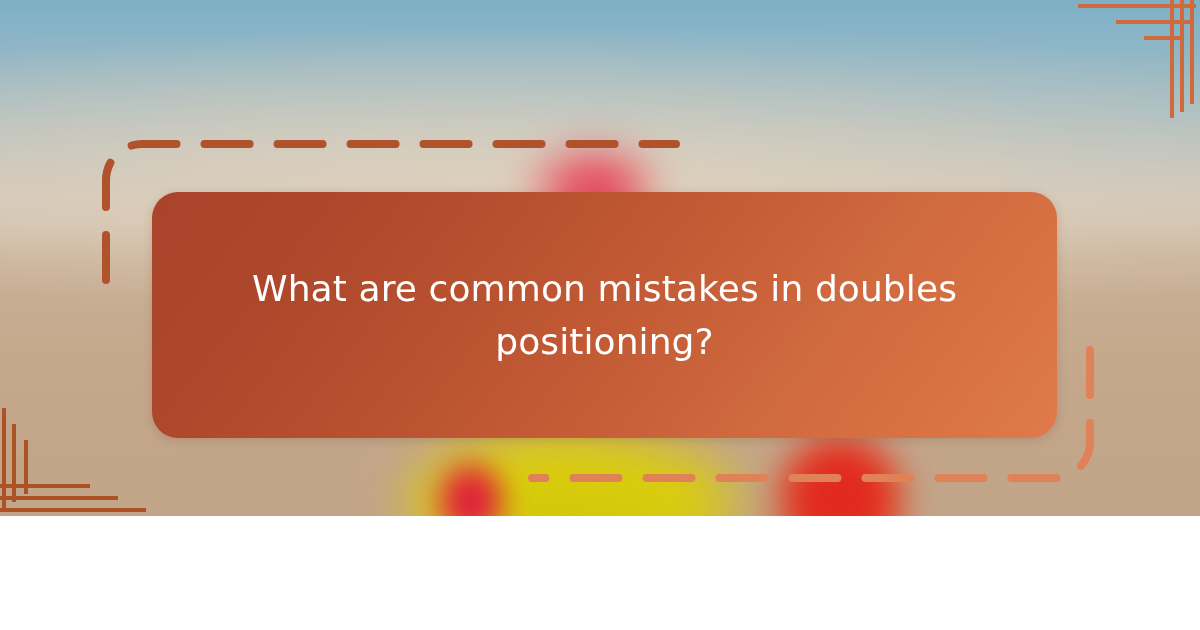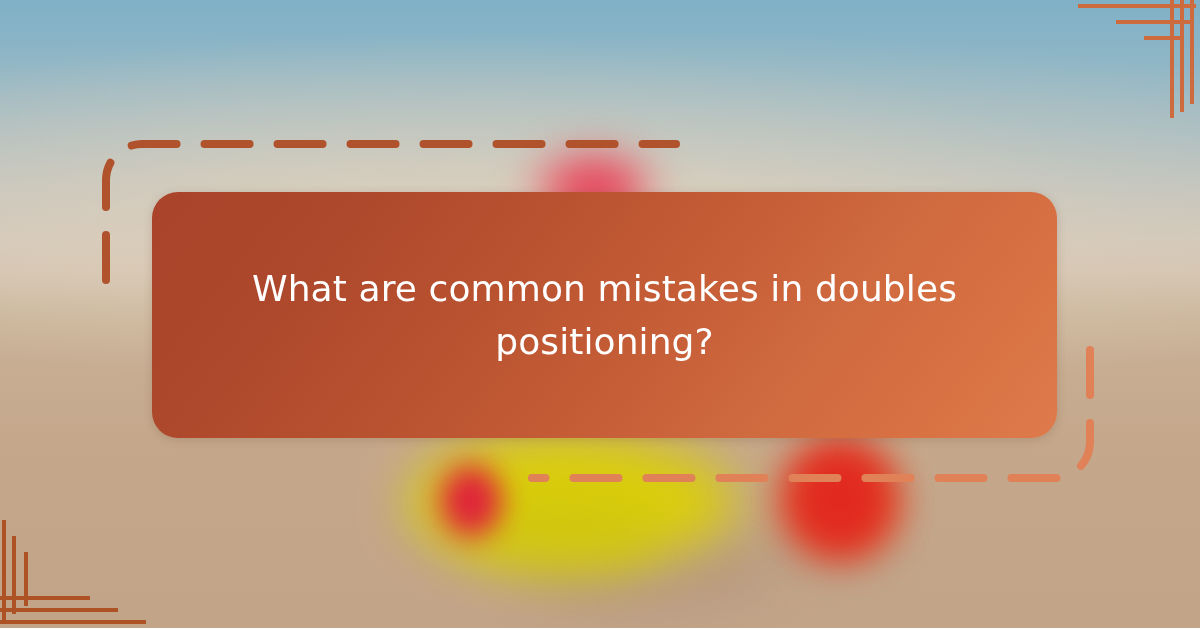--- a/index.html
+++ b/index.html
@@ -10,21 +10,21 @@
   body {
     width: 1200px;
     height: 630px;
     overflow: hidden;
     font-family: "DejaVu Sans", "Liberation Sans", sans-serif;
   }
 
   #stage {
     position: relative;
     width: 1200px;
-    height: 628px;
+    height: 516px;
     overflow: hidden;
     background: #c3a88f;
   }
 
   
   .bg-layer {
     position: absolute;
     inset: 0;
   }
 

